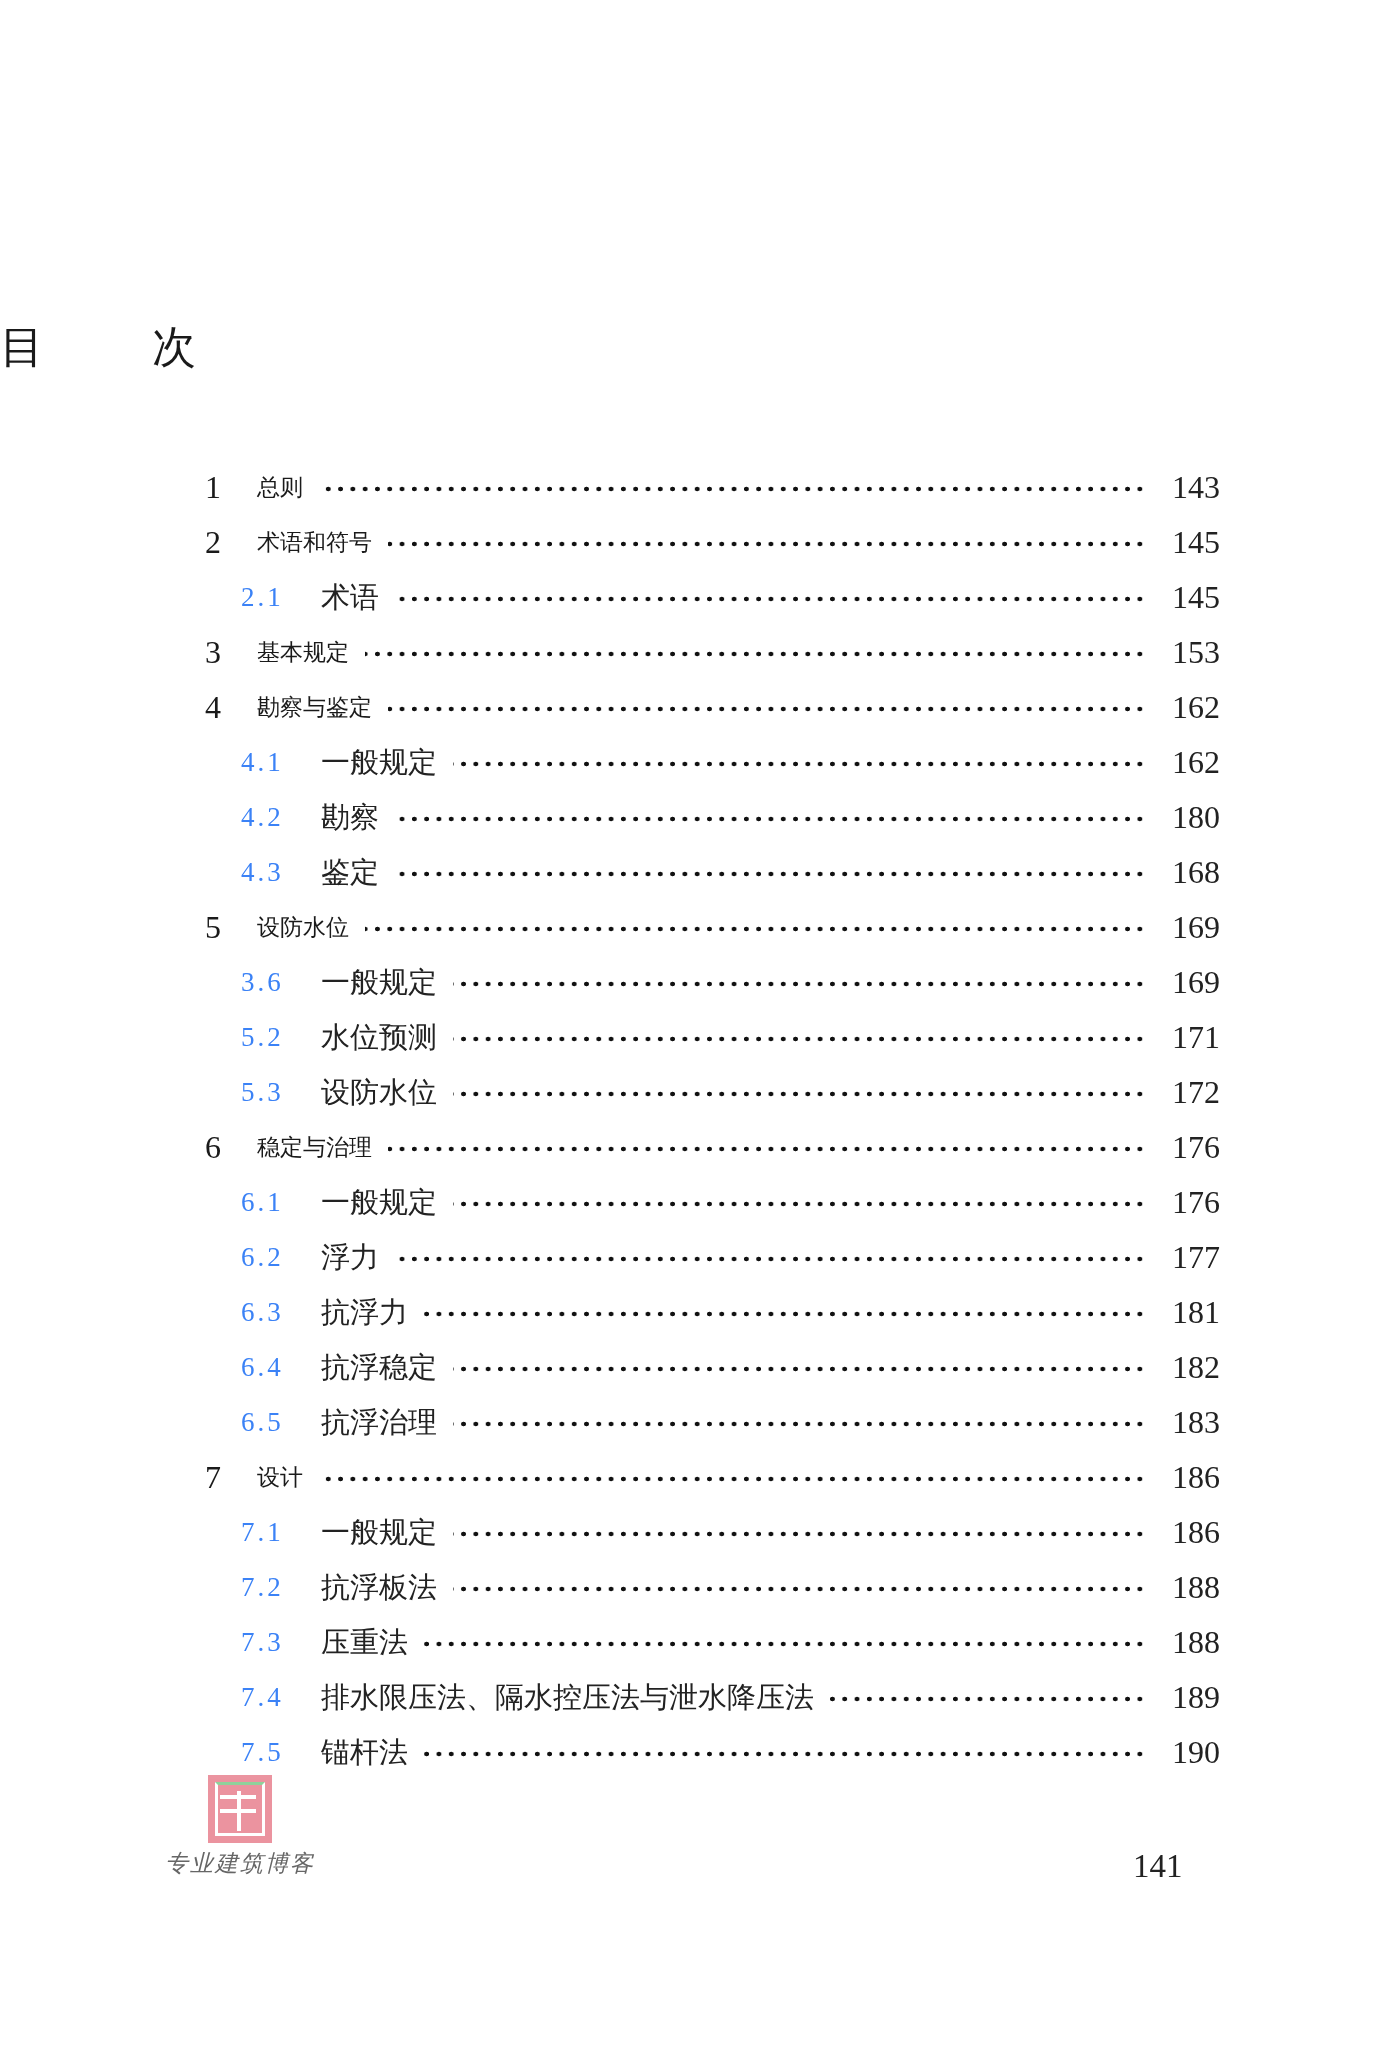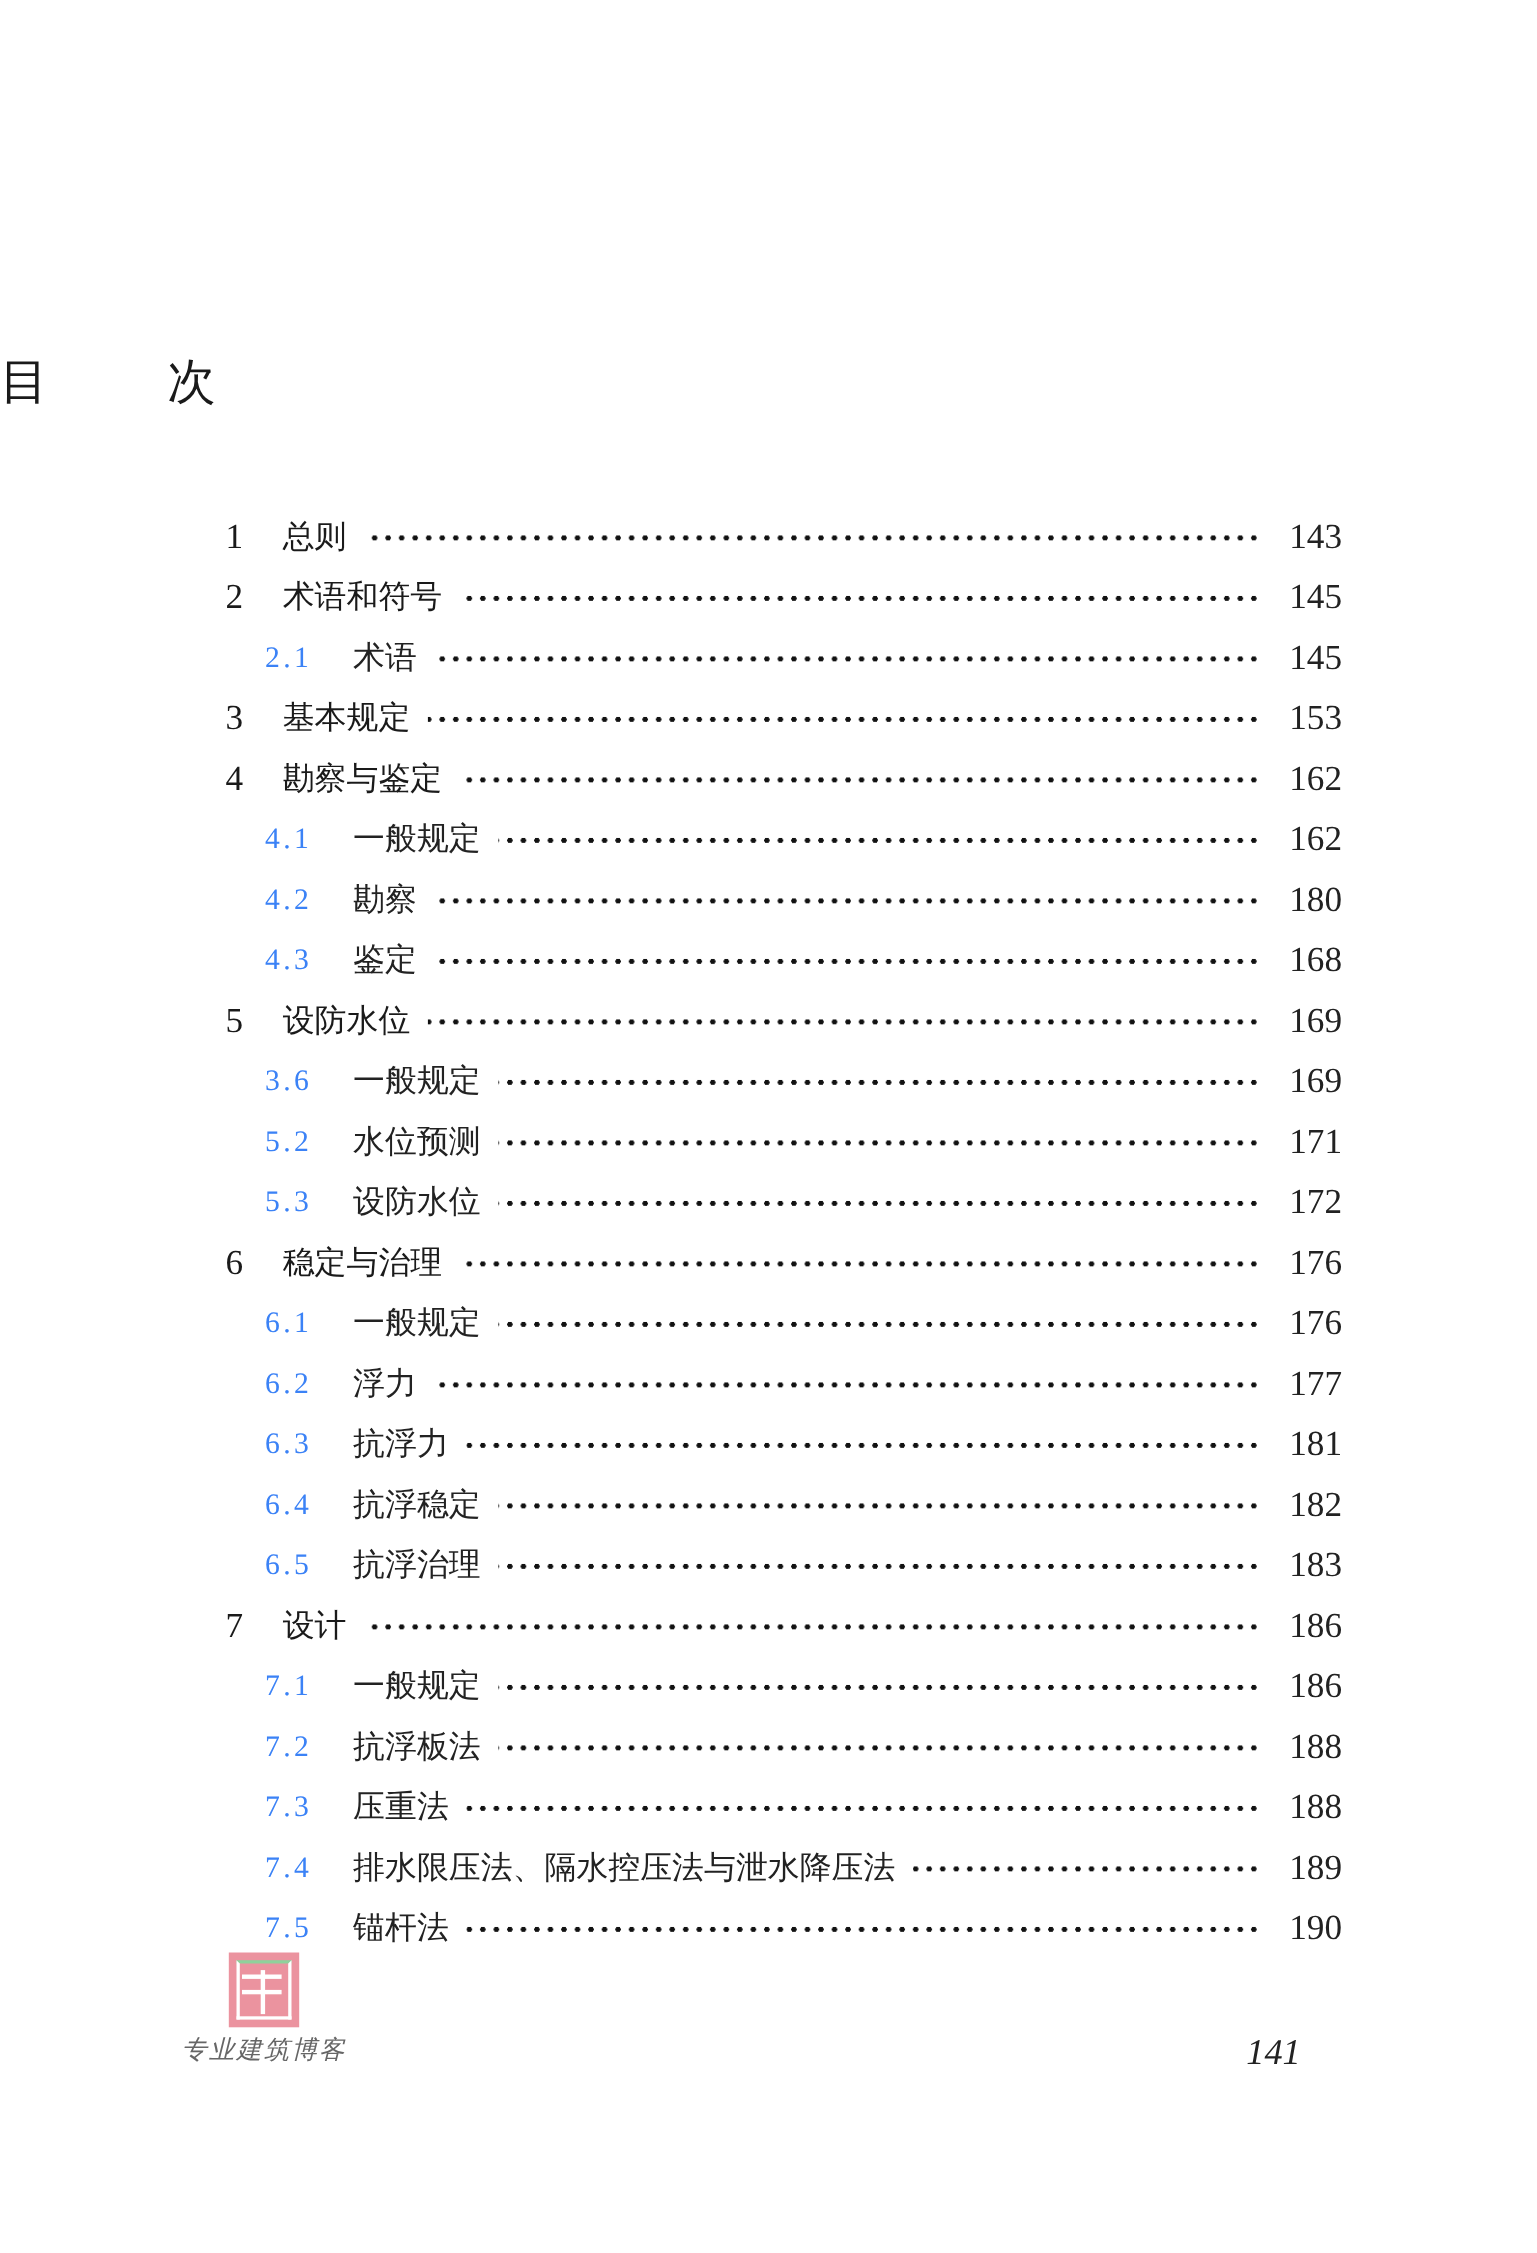--- a/index.html
+++ b/index.html
@@ -20,40 +20,40 @@
   .row .num { display: inline-block; font-family: "Liberation Serif", serif; }
   .row .label { display: inline-block; }
   .row .leader {
     flex: 1; margin: 0 18px 0 16px; height: 8px;
     background-image: radial-gradient(circle, #111 2.2px, transparent 2.6px);
     background-size: 12.3px 8px; background-repeat: repeat-x; background-position: right center;
     position: relative; top: 1px;
   }
   .row .page { display: inline-block; width: 56px; text-align: right; font-family: "Liberation Serif", serif; font-size: 32px; color: #222; }
   .lvl1 .num { width: 52px; font-size: 32px; }
-  .lvl1 .label { font-size: 29px; text-align: center; }
+  .lvl1 .label { font-size: 23px; text-align: center; }
   .lvl2 .num { width: 80px; padding-left: 36px; font-size: 27px; letter-spacing: 3px; color: #3b82f6; }
   .lvl2 .label { font-size: 29px; color: #222; }
   .seal {
     position: absolute; left: 208px; top: 1775px; width: 64px; height: 68px;
     background: #e8818f; opacity: 0.85; box-sizing: border-box;
   }
   .seal .inner {
     position: absolute; left: 7px; top: 7px; right: 7px; bottom: 7px;
     border: 3px solid #fff; border-top: 3px solid #7cc98a;
   }
   .seal .glyph { position: absolute; left: 12px; top: 20px; width: 36px; height: 4px; background: #fff; }
   .seal .glyph2 { position: absolute; left: 12px; top: 34px; width: 36px; height: 4px; background: #fff; }
   .seal .glyph3 { position: absolute; left: 29px; top: 16px; width: 4px; height: 40px; background: #fff; }
   .watermark {
     position: absolute; left: 165px; top: 1848px; font-size: 23px; color: #666;
     font-family: "DejaVu Serif", serif; font-style: italic; letter-spacing: 2px;
   }
   .folio {
-    position: absolute; left: 1133px; top: 1848px; font-size: 33px; font-style: italic;
+    position: absolute; left: 1133px; top: 1848px; font-size: 33px; 
     font-family: "Liberation Serif", serif; color: #222;
   }
 </style>
 </head>
 <body>
 
 <div class="title">
   <span>目</span><span class="gap"></span><span>次</span>
 </div>
 

